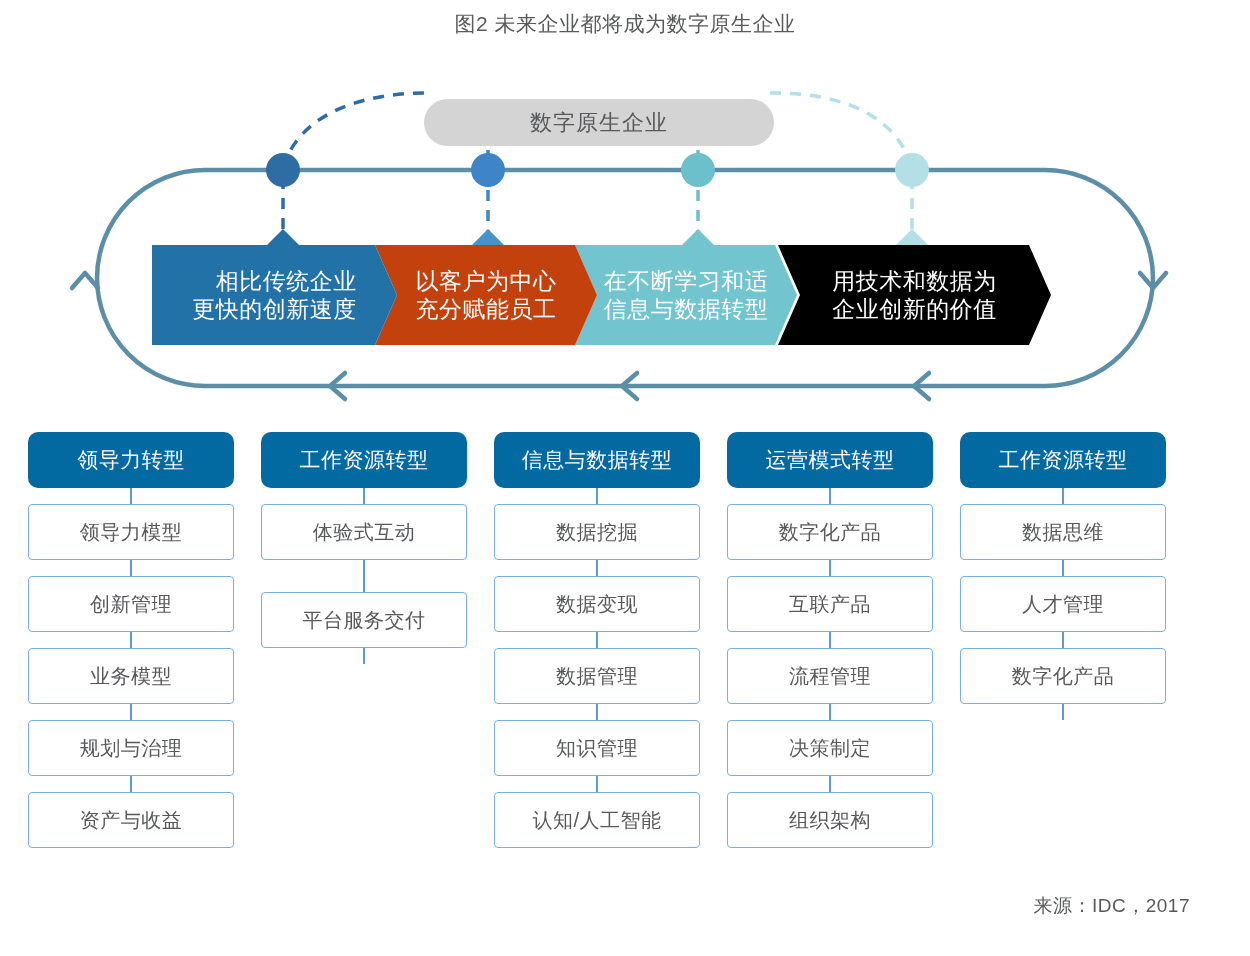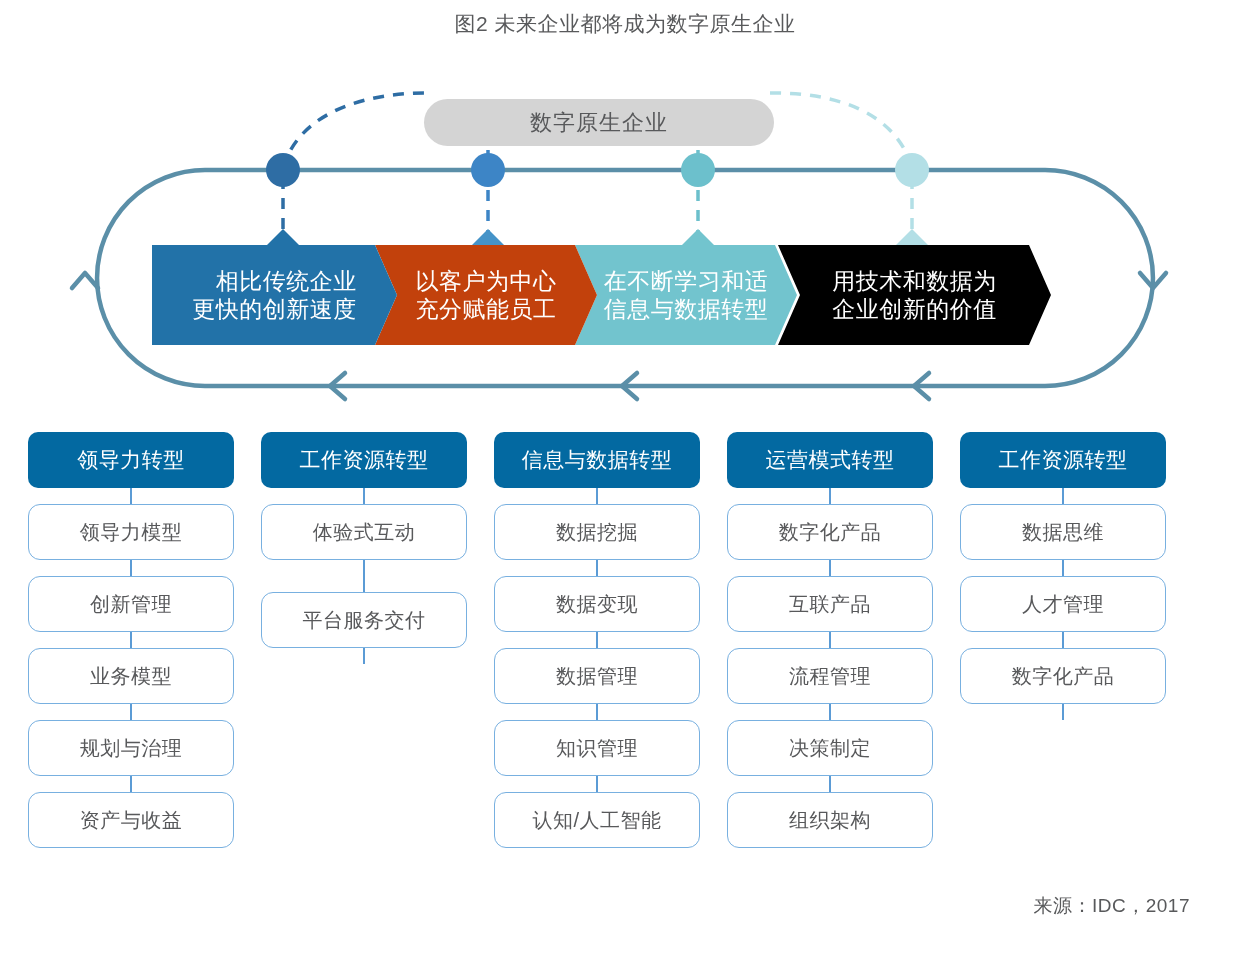--- a/index.html
+++ b/index.html
@@ -112,21 +112,21 @@
     letter-spacing: 0.5px;
   }
   .connector {
     width: 2px;
     height: 16px;
     background: #5b9bd5;
     margin: 0 auto;
   }
   .col-item {
     height: 56px;
-    border-radius: 12px;
+    border-radius: 4px;
     border: 1.6px solid #78b0e0;
     background: #ffffff;
     color: #58595b;
     font-size: 20px;
     display: flex;
     align-items: center;
     justify-content: center;
     box-sizing: border-box;
     letter-spacing: 0.5px;
   }

